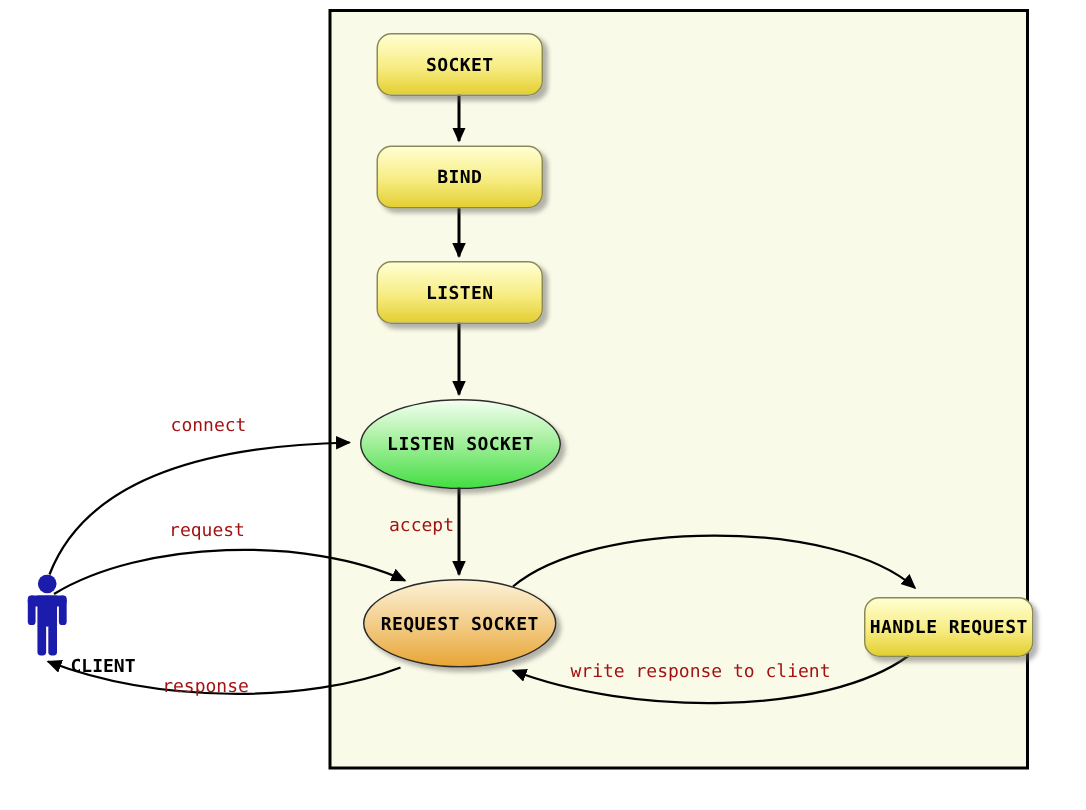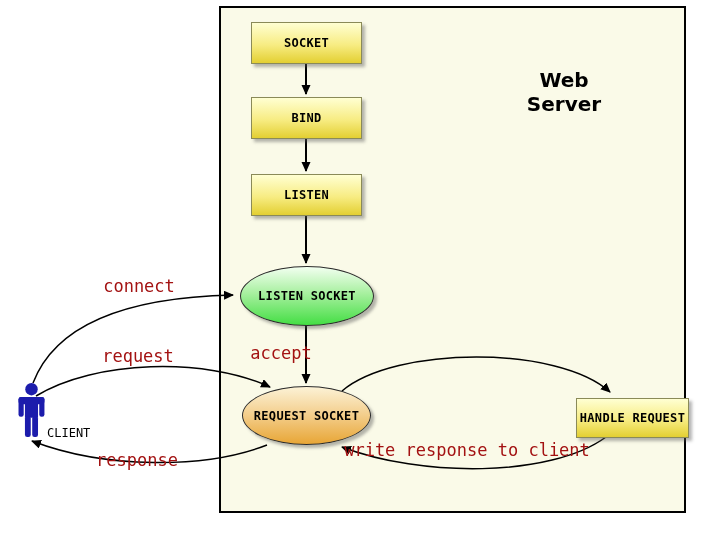--- a/index.html
+++ b/index.html
@@ -40,72 +40,71 @@
     justify-content: center;
     font-weight: bold;
     font-size: 12px;
     color: #000000;
     letter-spacing: 0.3px;
     box-shadow: 3px 3px 3px rgba(90,90,90,0.45);
   }
   .process {
     background: linear-gradient(to bottom, #FFFFD2 0%, #F7EC82 55%, #E3CF32 100%);
     border: 1.5px solid #8A8A58;
-    border-radius: 0;
+    border-radius: 10px;
   }
   .node-socket  { left: 251px; top: 22px;  width: 109px; height: 40px; }
   .node-bind    { left: 251px; top: 97px;  width: 109px; height: 40px; }
   .node-listen  { left: 251px; top: 174px; width: 109px; height: 40px; }
   .node-handle  { left: 576px; top: 398px; width: 111px; height: 38px; }
   .ellipse {
     border-radius: 50%;
     border: 1.5px solid #2B2B2B;
   }
   .node-listen-socket {
     left: 240px; top: 266px; width: 132px; height: 58px;
     background: linear-gradient(to bottom, #F2FFF0 0%, #A8F0A0 45%, #44DE44 100%);
   }
   .node-client-socket {
     left: 242px; top: 386px; width: 127px; height: 57px;
     background: linear-gradient(to bottom, #FCF2D6 0%, #F3CD8A 50%, #E8A636 100%);
   }
   .edge-label {
     position: absolute;
     transform: translateX(-50%);
-    font-size: 17px;
+    font-size: 12px;
     color: #A31212;
     white-space: nowrap;
   }
   .lbl-connect  { left: 139px; top: 276px; }
   .lbl-request  { left: 138px; top: 346px; }
   .lbl-response { left: 137px; top: 450px; text-align: right; }
   .lbl-accept   { left: 281px; top: 343px; }
   .lbl-read     { left: 473px; top: 347px; }
   .lbl-write    { left: 467px; top: 440px; }
   .actor {
     position: absolute;
     left: 16px; top: 383px;
     width: 32px; height: 56px;
   }
   .actor-label {
     position: absolute;
-    left: 47px; top: 426px;
-    font-weight: normal;
+    left: 47px; top: 437px;
+    font-weight: bold;
     font-size: 12px;
     color: #000000;
   }
 </style>
 </head>
 <body>
 
 <div class="canvas">
 
   <div class="server-box"></div>
 
-  <div class="diagram-title">Web Server</div>
 
   <svg class="edges" width="724" height="540" viewBox="0 0 724 540">
     <defs>
       <marker id="arrow" markerUnits="userSpaceOnUse" markerWidth="11" markerHeight="10" refX="9" refY="4.5" orient="auto">
         <polygon points="0,0 10,4.5 0,9" fill="#000000"></polygon>
       </marker>
     </defs>
 
     <path d="M306,63 L306,94" stroke="#000" stroke-width="2" fill="none" marker-end="url(#arrow)"></path>
     <path d="M306,138 L306,171" stroke="#000" stroke-width="2" fill="none" marker-end="url(#arrow)"></path>

